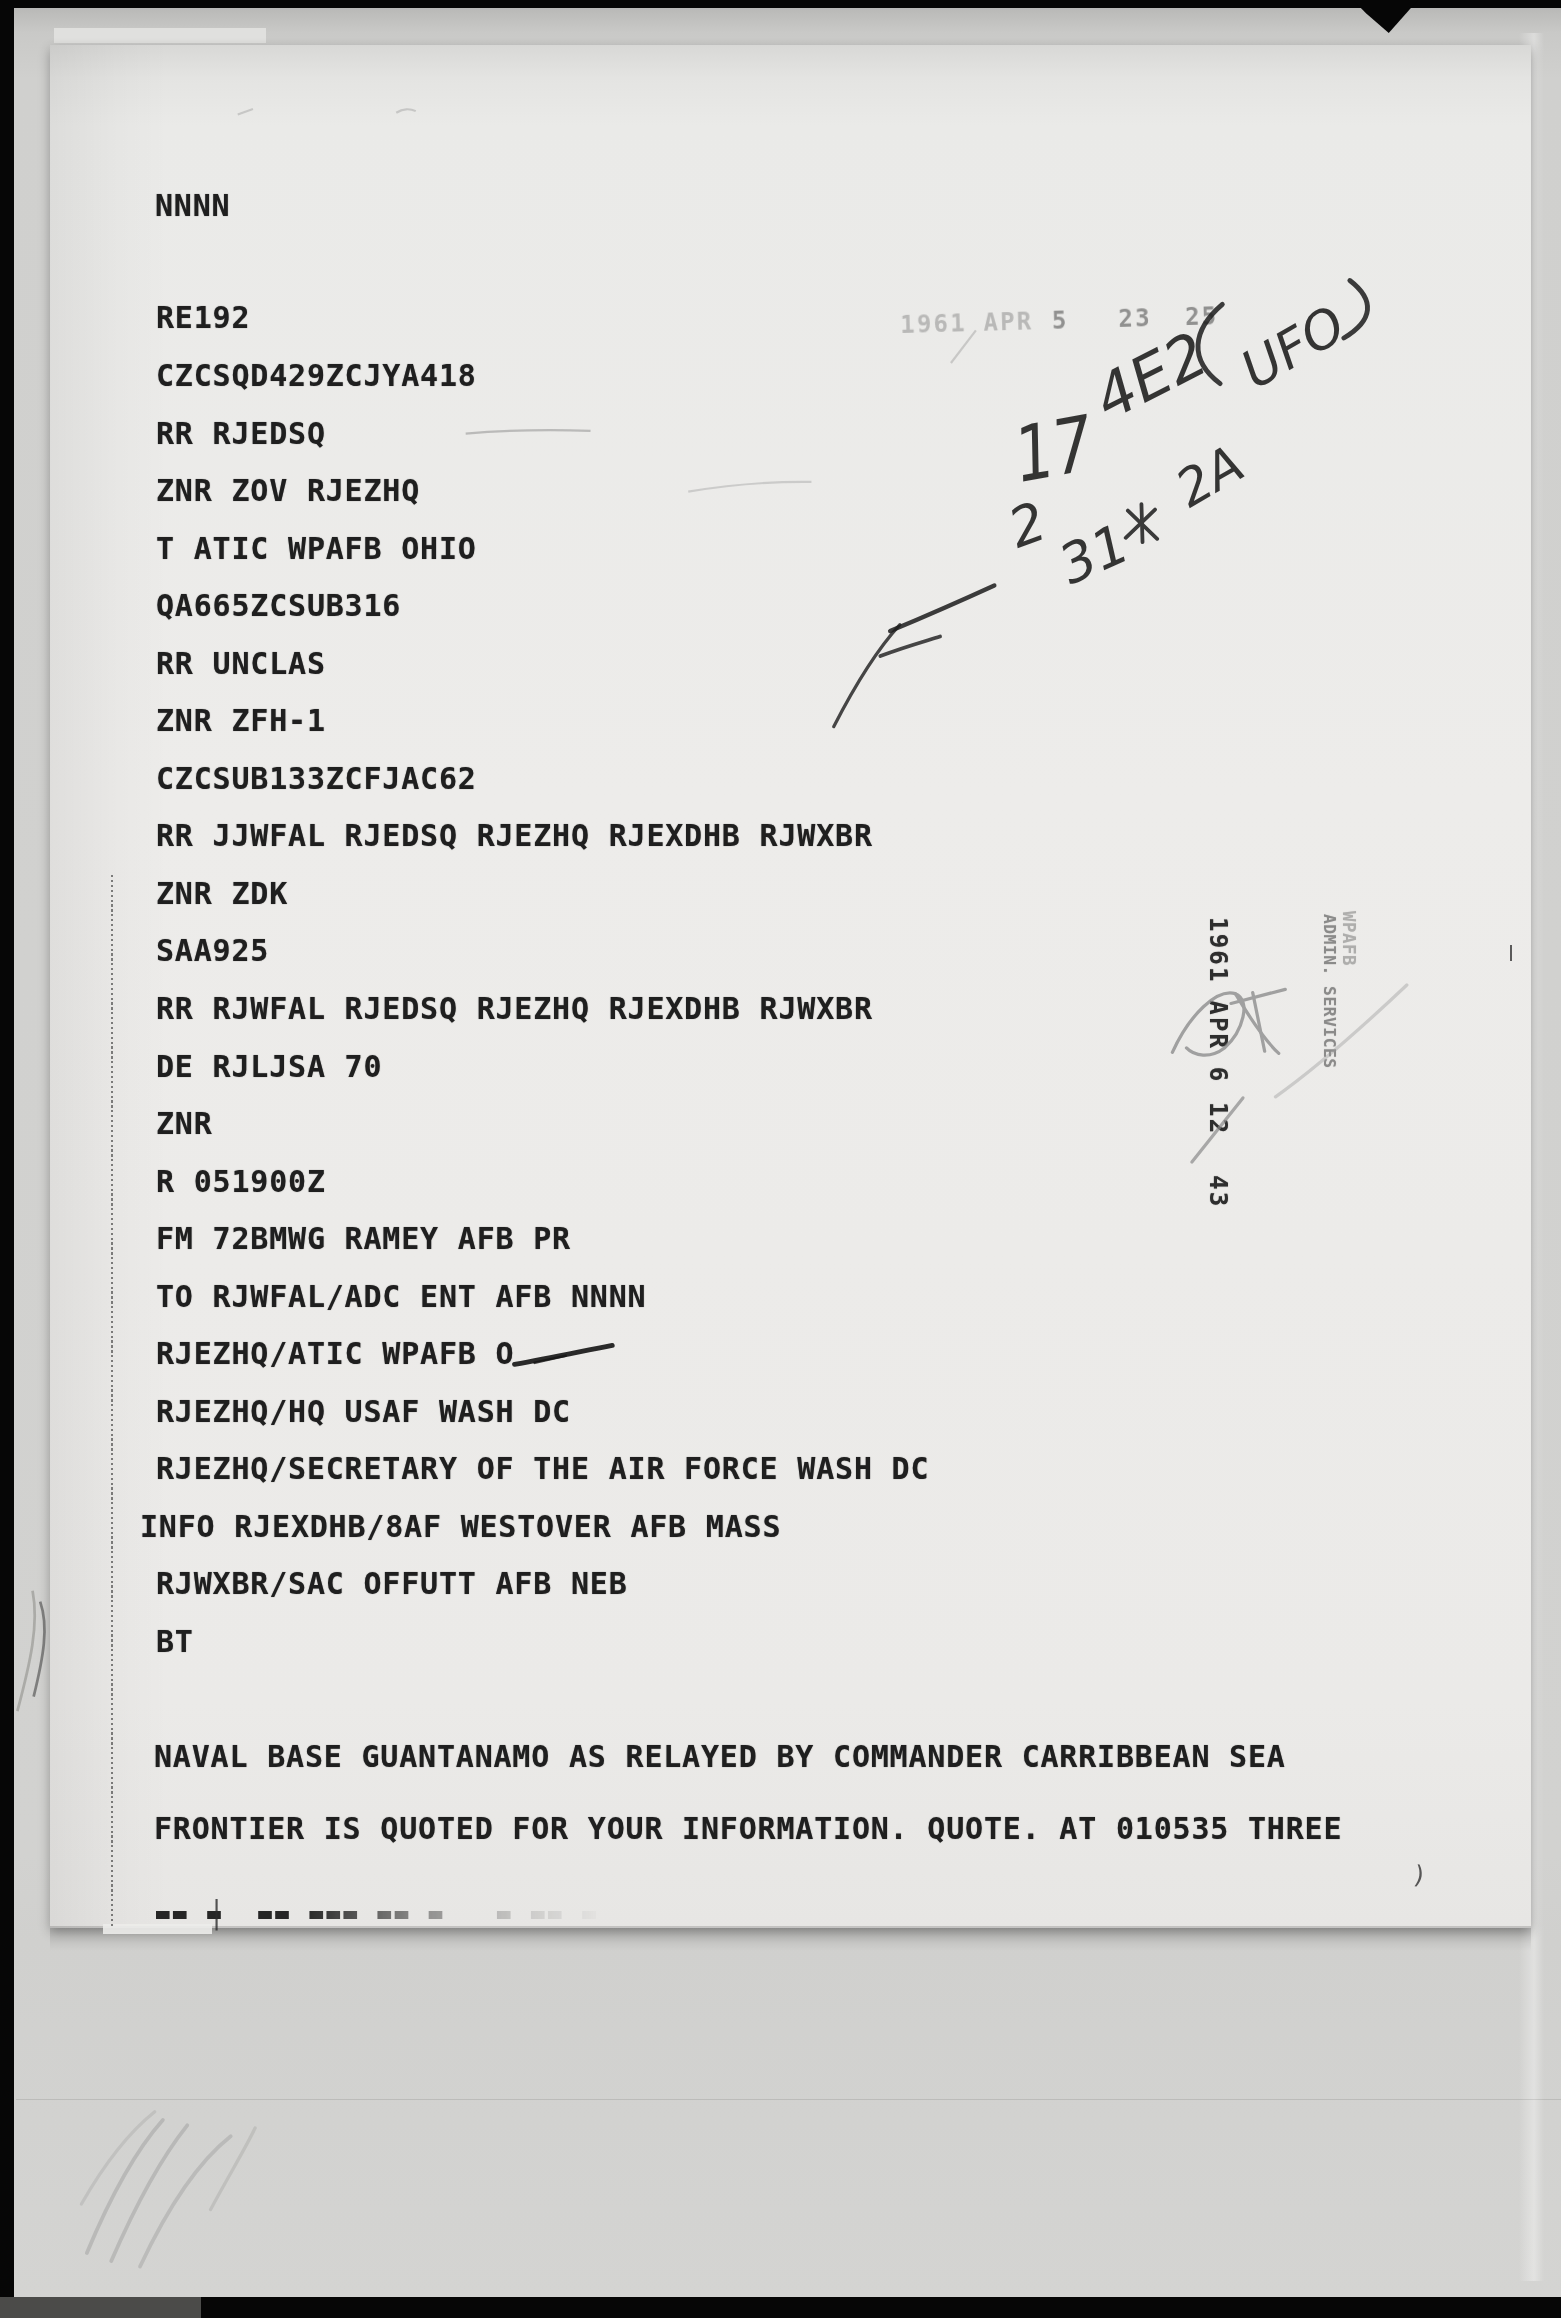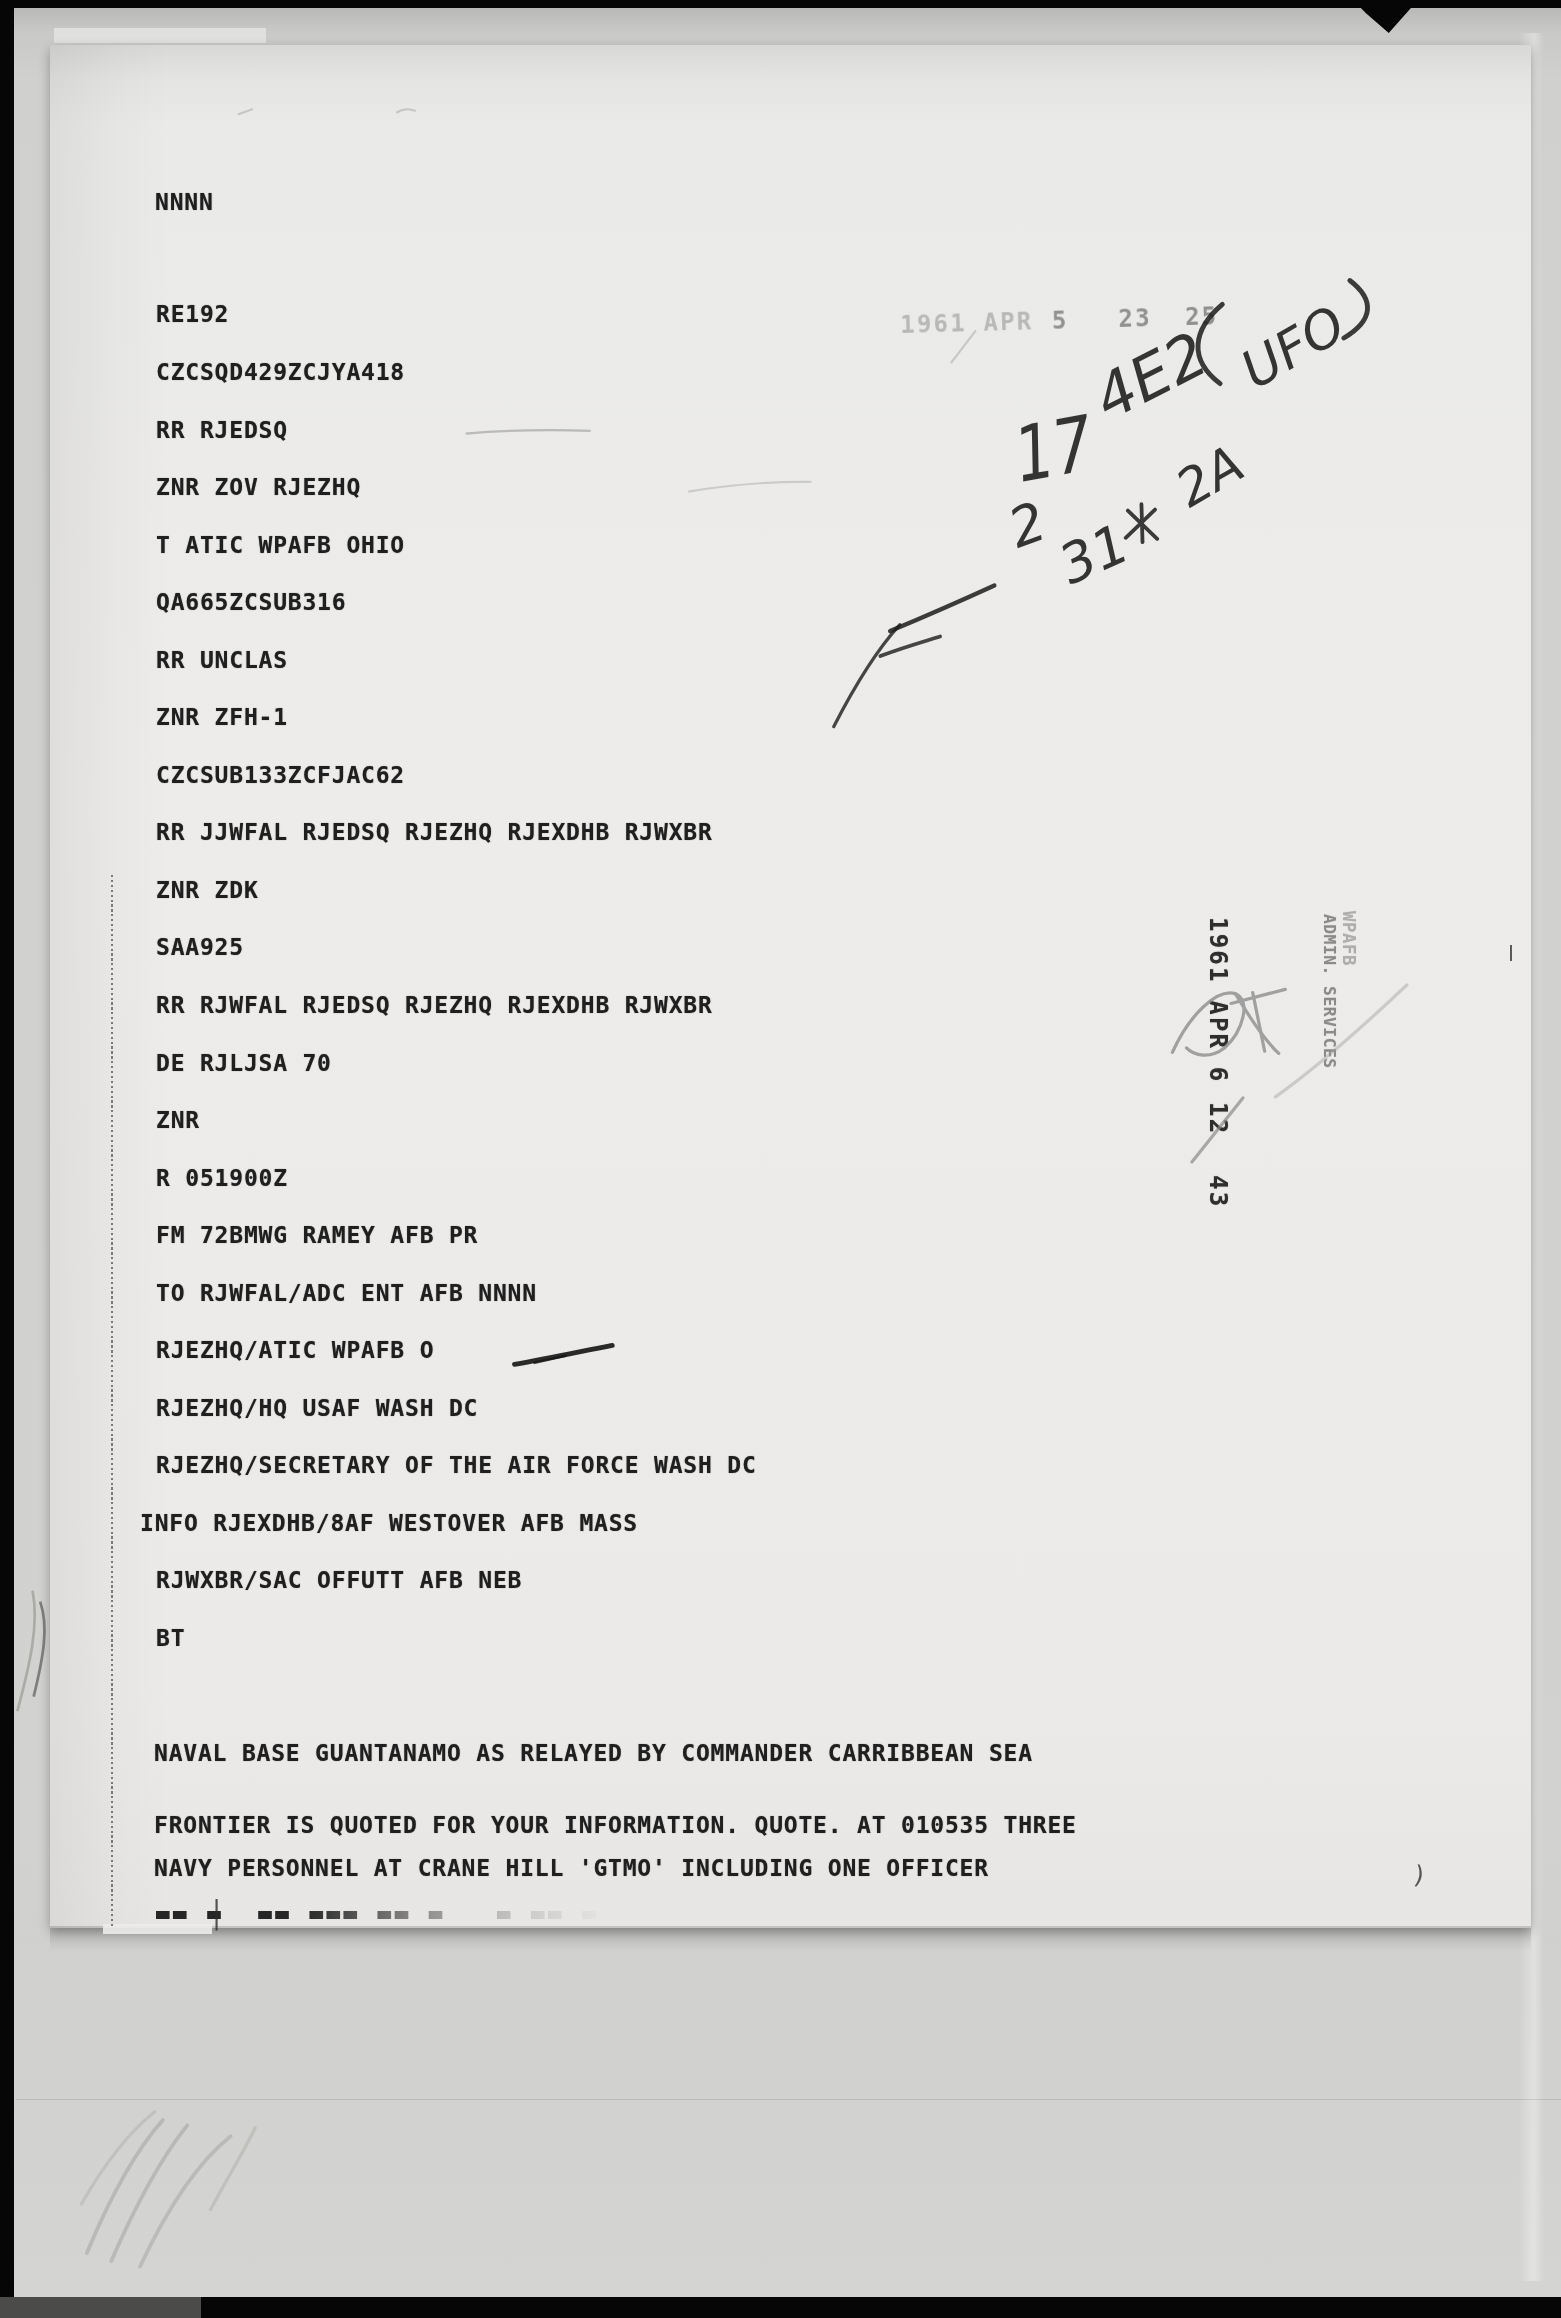--- a/index.html
+++ b/index.html
@@ -28,21 +28,21 @@
   .wedge-top-right{position:absolute;left:1353px;top:0;width:65px;height:33px;background:#060606;
     clip-path:polygon(0 0,100% 0,55% 100%,20% 40%);}
   .backing-line{position:absolute;left:16.3px;top:2099px;width:1545px;height:1.1px;
     background:rgba(0,0,0,.10);}
   .page-edge-shadow{position:absolute;left:50px;top:1926px;width:1481px;height:25px;
     background:linear-gradient(180deg,rgba(0,0,0,.16),rgba(0,0,0,0));}
 
   
   #typed-lines{position:absolute;left:0;top:0;width:1561px;height:2319px;}
   .tl{position:absolute;font-family:"DejaVu Sans Mono",monospace;font-weight:bold;
-      font-size:23px;line-height:1;letter-spacing:0.8px;color:#1f1f1f;white-space:pre;
+      font-size:30px;line-height:1;letter-spacing:0.8px;color:#1f1f1f;white-space:pre;
       text-shadow:0 0 1.1px rgba(25,25,25,.55);}
   .tl-partial{position:absolute;left:156px;top:1911px;width:489px;height:8.1px;overflow:hidden;
       font-size:22px;line-height:1;letter-spacing:3.8px;color:#161616;white-space:pre;opacity:.92;
       -webkit-mask-image:linear-gradient(90deg,#000 0 30%,rgba(0,0,0,.45) 55%,rgba(0,0,0,.15) 75%,transparent 93%);
       mask-image:linear-gradient(90deg,#000 0 30%,rgba(0,0,0,.45) 55%,rgba(0,0,0,.15) 75%,transparent 93%);}
   .margin-dash{position:absolute;left:111px;top:875px;width:1.6px;height:1051px;opacity:.65;
       background:repeating-linear-gradient(180deg,rgba(35,35,35,.85) 0 2.2px,rgba(35,35,35,0) 2.2px 4.9px);}
 
   
   .stamp{position:absolute;font-family:"DejaVu Sans Mono",monospace;font-weight:bold;white-space:pre;line-height:1;}
@@ -107,21 +107,20 @@
     <div class="tl" style="left: 156px; top: 1224px;">FM 72BMWG RAMEY AFB PR</div>
     <div class="tl" style="left: 156px; top: 1282px;">TO RJWFAL/ADC ENT AFB NNNN</div>
     <div class="tl" style="left: 156px; top: 1339px;">RJEZHQ/ATIC WPAFB O</div>
     <div class="tl" style="left: 156px; top: 1397px;">RJEZHQ/HQ USAF WASH DC</div>
     <div class="tl" style="left: 156px; top: 1454px;">RJEZHQ/SECRETARY OF THE AIR FORCE WASH DC</div>
     <div class="tl" style="left: 140px; top: 1512px;">INFO RJEXDHB/8AF WESTOVER AFB MASS</div>
     <div class="tl" style="left: 156px; top: 1569px;">RJWXBR/SAC OFFUTT AFB NEB</div>
     <div class="tl" style="left: 156px; top: 1627px;">BT</div>
     <div class="tl" style="left: 154px; top: 1742px;">NAVAL BASE GUANTANAMO AS RELAYED BY COMMANDER CARRIBBEAN SEA</div>
     <div class="tl" style="left: 154px; top: 1800px; margin-top: 14px;">FRONTIER IS QUOTED FOR YOUR INFORMATION. QUOTE. AT 010535 THREE</div>
-    <div class="tl" style="left: 154px; top: 1857px;">NAVY PERSONNEL AT CRANE HILL 'GTMO' INCLUDING ONE OFFICER</div>
   </div>
 <div class="tl-partial">▀▀ ▀  ▀▀ ▀▀▀ ▀▀ ▀   ▀ ▀▀ ▀  ▀   ▀ ▀</div>
 
 <div class="stamp stamp-top">
   <span class="faint">1961 APR</span><span class="clear">5   23  25</span>
 </div>
 
 <div class="stamp vstamp sd1">1961 APR 6</div>
 <div class="stamp vstamp sd2">12</div>
 <div class="stamp vstamp sd3">43</div>

